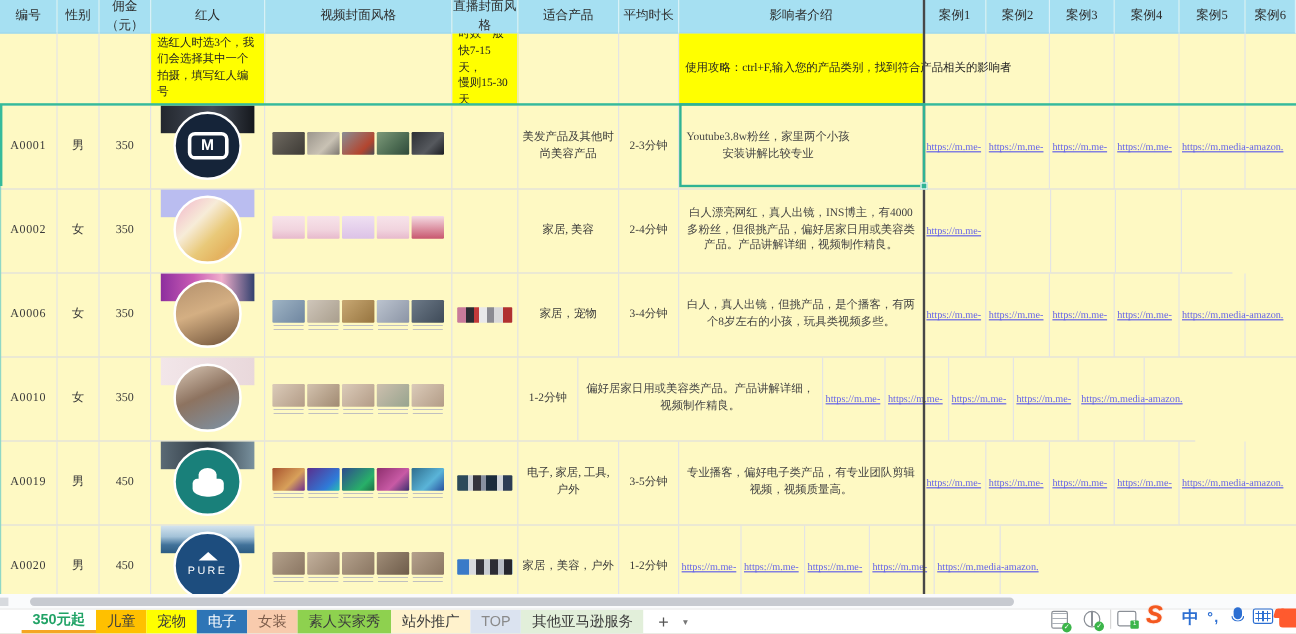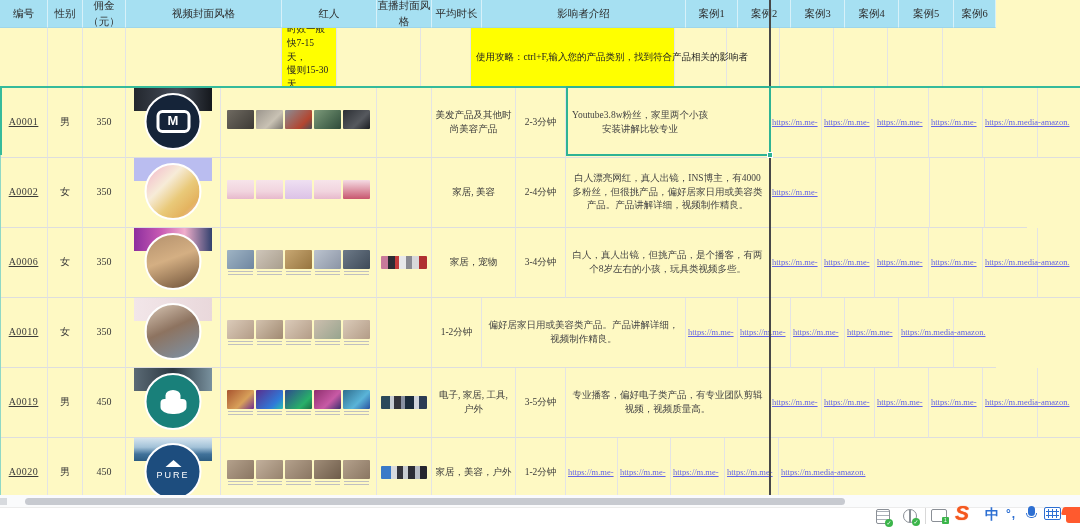--- a/index.html
+++ b/index.html
@@ -21,21 +21,21 @@
   .hdr .cell { background:#a6e0f2; border-right:1px solid rgba(255,255,255,.55);
                border-bottom:1px solid #9ed6ea; color:#2c2c2c; font-size:10.5px; }
 
   .noterow { height:60px; }
   .note { background:#ffff00; font-size:9.5px; text-align:left; justify-content:flex-start;
           padding:3px 5px; white-space:pre-line; color:#222; }
   .note-usage { overflow:visible; position:relative; z-index:2; }
   .note-usage span { white-space:nowrap; }
 
   .datarow { height:70px; }
-  .rowid { font-size:10px; letter-spacing:.5px;text-decoration:underline; }
+  .rowid { font-size:10px; letter-spacing:.5px; }
   .products { font-size:9.5px; padding:0 3px; }
   .intro { font-size:9.5px; text-align:center; justify-content:flex-start; padding:3px 6px;
            white-space:pre-line; color:#444; }
   .dur { font-size:9.5px; }
   .case { font-size:8.5px; justify-content:flex-start; padding-left:2px; white-space:nowrap;
           color:#6463e8; }
   .case span { text-decoration:underline; }
   .case.spill { overflow:visible; position:relative; z-index:2; }
 
   
@@ -167,37 +167,39 @@
 </head>
 <body>
 
 <div class="app">
   <div class="sheet">
 
     <div class="row hdr">
       <div class="cell c0">编号</div>
       <div class="cell c1">性别</div>
       <div class="cell c2">佣金（元）</div>
+      <div class="cell c3">红人</div>
       <div class="cell c4">视频封面风格</div>
-      <div class="cell c3">红人</div>
       <div class="cell c5">直播封面风格</div>
+      <div class="cell c6">适合产品</div>
       <div class="cell c7">平均时长</div>
       <div class="cell c8">影响者介绍</div>
       <div class="cell c9">案例1</div>
       <div class="cell c10">案例2</div>
       <div class="cell c11">案例3</div>
       <div class="cell c12">案例4</div>
       <div class="cell c13">案例5</div>
       <div class="cell c14">案例6</div>
     </div>
 
     <div class="row noterow">
       <div class="cell c0"></div>
       <div class="cell c1"></div>
       <div class="cell c2"></div>
+      <div class="cell c3 note">选红人时选3个，我们会选择其中一个拍摄，填写红人编号</div>
       <div class="cell c4"></div>
       <div class="cell c5 note">时效一般快7-15天，
 慢则15-30天</div>
       <div class="cell c6"></div>
       <div class="cell c7"></div>
       <div class="cell c8 note note-usage"><span>使用攻略：ctrl+F,输入您的产品类别，找到符合产品相关的影响者</span></div>
       <div class="cell c9"></div>
       <div class="cell c10"></div>
       <div class="cell c11"></div>
       <div class="cell c12"></div>
@@ -534,20 +536,33 @@
     <div class="ovl sel-box">
       <div class="sel-handle"></div>
     </div>
   </div>
 
   <div class="bottom">
     <div class="hscroll">
       <div class="hstub"></div>
       <div class="hthumb"></div>
     </div>
+    <div class="tabs">
+      <div class="tab tab-active">350元起</div>
+      <div class="tab tab-kids">儿童</div>
+      <div class="tab tab-pets">宠物</div>
+      <div class="tab tab-elec">电子</div>
+      <div class="tab tab-women">女装</div>
+      <div class="tab tab-buyer">素人买家秀</div>
+      <div class="tab tab-offsite">站外推广</div>
+      <div class="tab tab-top">TOP</div>
+      <div class="tab tab-other">其他亚马逊服务</div>
+      <div class="tab tab-plus">+</div>
+      <div class="tab-caret">▾</div>
+    </div>
 
     <div class="bicon" style="left:876px">
       <div class="mini-doc">
           <div class="gbadge">✓</div>
         </div>
     </div>
     <div class="bicon" style="left:903px">
       <div class="mini-globe">
           <div class="gbadge">✓</div>
         </div>

